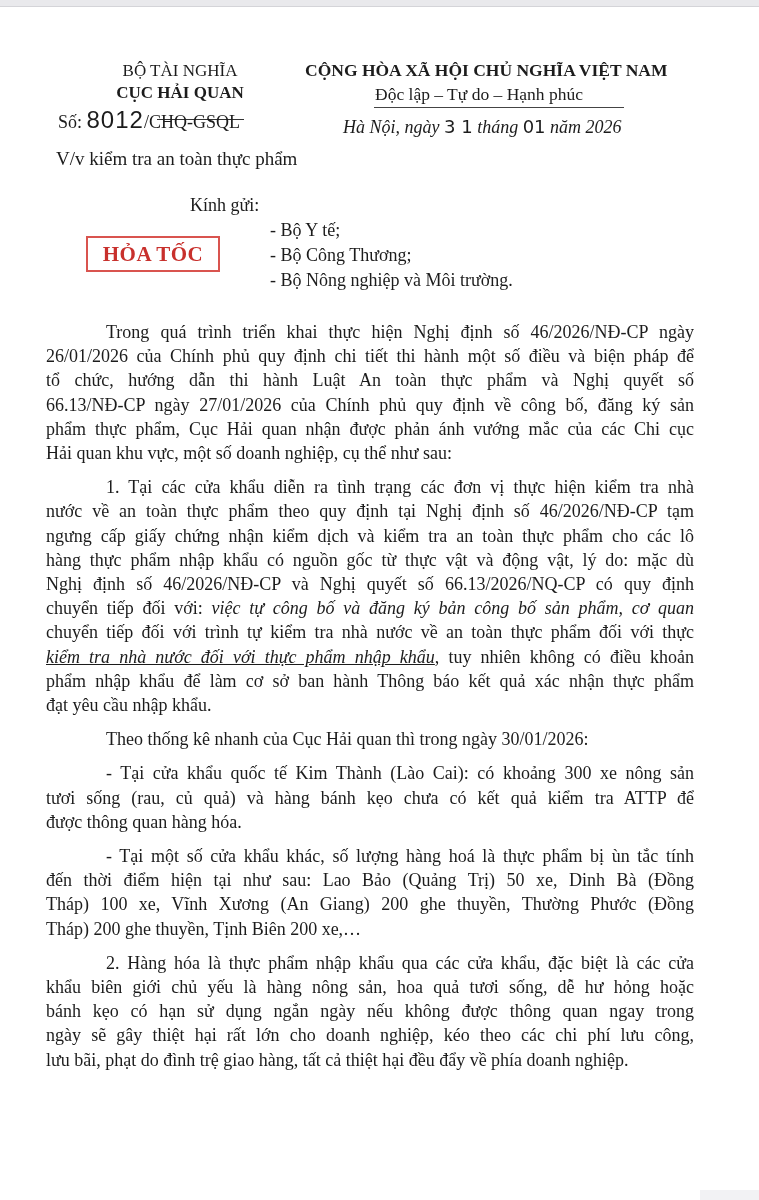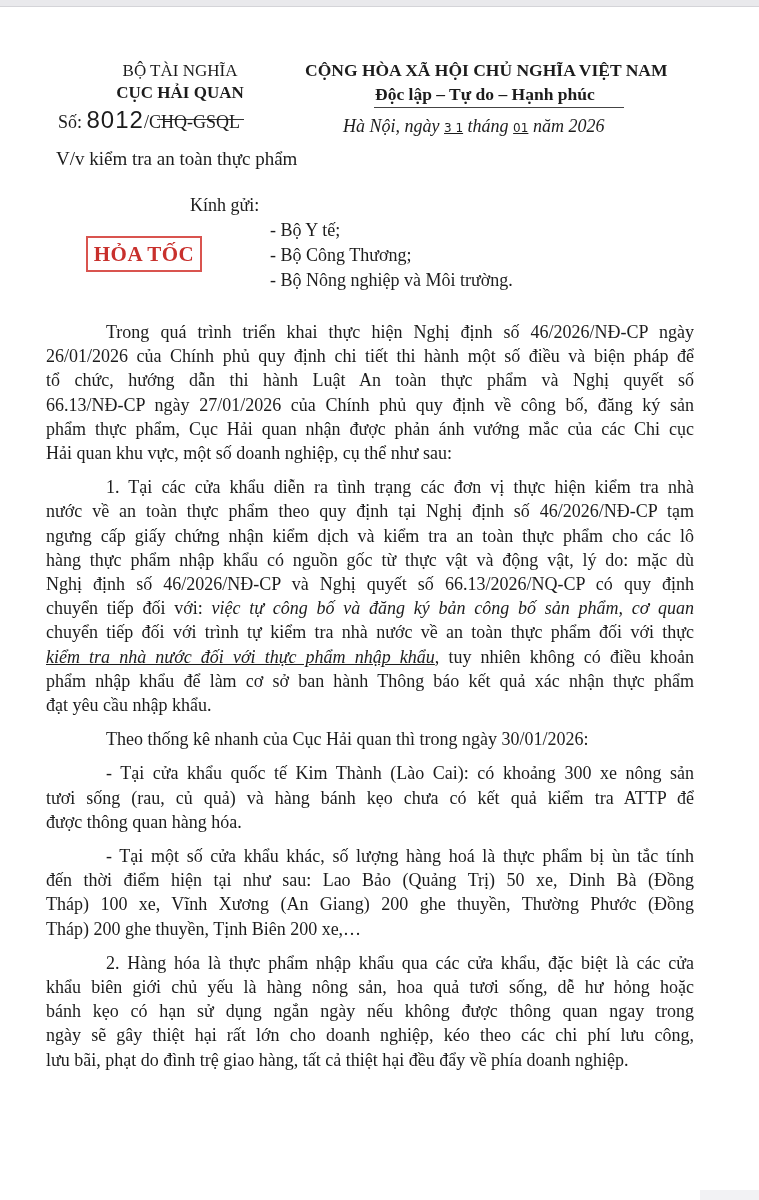--- a/index.html
+++ b/index.html
@@ -9,28 +9,28 @@
     }
     .topline { position: absolute; left: 0; top: 0; width: 759px; height: 6px; background: #e9e9ec; border-bottom: 1px solid #d4d4d8; }
     .abs { position: absolute; white-space: nowrap; }
     .agency { left: 70px; top: 60px; width: 220px; text-align: center; font-size: 17px; line-height: 22px; }
     .agency .dept { font-weight: bold; }
     .agency .dept .ul { border-bottom: 1.5px solid #333; padding-bottom: 17px; }
     .docno { left: 58px; top: 106px; font-size: 18px; }
     .docno .num { font-family: Liberation Sans, sans-serif; font-size: 24px; font-weight: 500; letter-spacing: 1px; }
     .subject { left: 56px; top: 148px; font-size: 19px; }
     .nation { left: 305px; top: 60px; font-size: 17.5px; font-weight: bold; }
-    .motto { left: 375px; top: 84px; font-size: 17.5px; font-weight: bold; }
+    .motto { left: 375px; top: 84px; font-size: 17.5px; font-weight: normal; }
     .motto-line { left: 374px; top: 107px; width: 250px; height: 0; border-top: 1.5px solid #444; }
     .dateline { left: 343px; top: 116px; font-size: 18px; font-style: italic; }
-    .dateline .stamp { font-family: "DejaVu Sans", sans-serif; font-style: normal; font-size: 12px; text-decoration: underline; }
+    .dateline .stamp { font-family: "DejaVu Sans", sans-serif; font-style: normal; font-size: 18px; }
     .kinhgui { left: 190px; top: 195px; font-size: 18px; }
     .recipients { left: 270px; top: 218px; font-size: 18px; line-height: 25px; }
     .urgent {
-      left: 86px; top: 236px; width: 116px; height: 36px; border: 2px solid #d9544f;
+      left: 86px; top: 236px; width: 134px; height: 36px; border: 2px solid #d9544f;
       box-sizing: border-box; color: #c8302c; font-weight: bold; font-size: 21px;
       text-align: center; line-height: 32px; letter-spacing: 0.5px;
     }
     .body { position: absolute; left: 46px; top: 320px; width: 648px; font-size: 18px; line-height: 24.2px; text-align: justify; }
     .body p { margin: 0 0 10px 0; }
     .body .ln { display: block; white-space: nowrap; text-align-last: justify; text-align: justify; }
     .body .ln.last { text-align-last: left; }
     .body .ln.first { padding-left: 60px; }
     .it { font-style: italic; }
     .ul2 { text-decoration: underline; }

